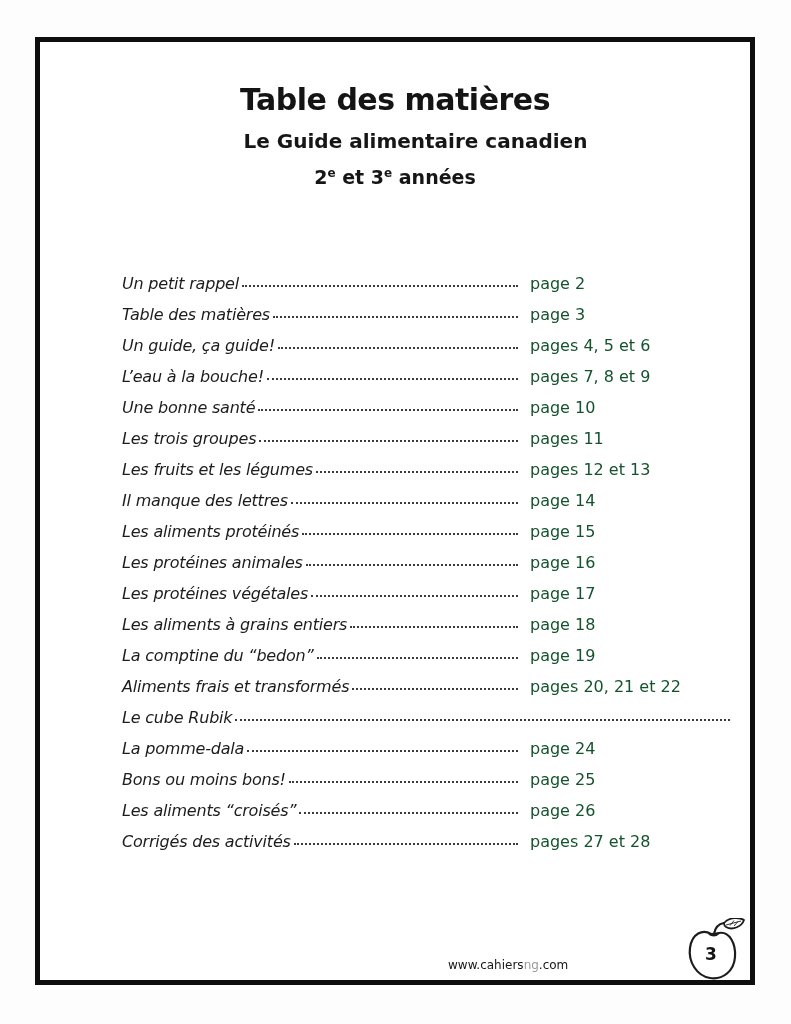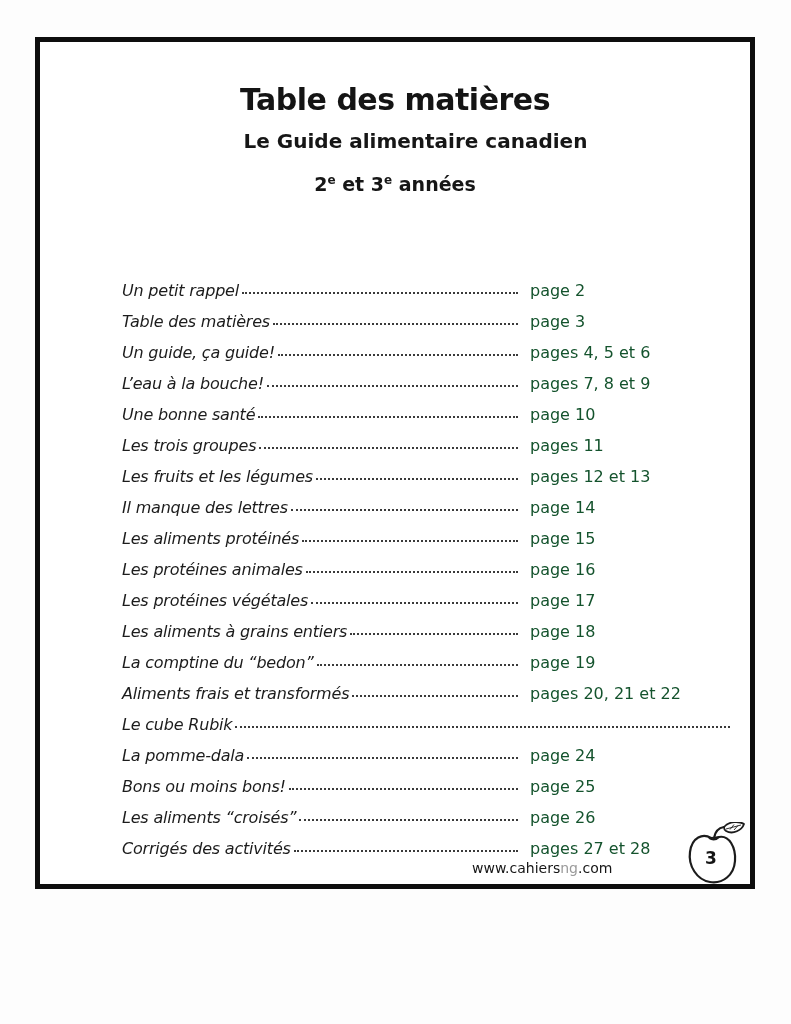--- a/index.html
+++ b/index.html
@@ -9,42 +9,42 @@
     font-family: "DejaVu Sans", sans-serif;
     color: #1a1a1a;
     overflow: hidden;
   }
   .canvas { position: relative; width: 791px; height: 1024px; background: #fdfdfd; }
 
   
   .sheet {
     position: absolute;
     left: 35px; top: 37px;
-    width: 720px; height: 852px;
+    width: 720px; height: 948px;
     border: 5px solid #0e0e0e;
     background: #ffffff;
   }
 
   
   .title-block { margin-top: 40px; text-align: center; }
   .doc-title {
     font-size: 30px;
     font-weight: 800;
     letter-spacing: -0.5px;
     color: #141414;
   }
   .doc-subtitle {
     margin-top: 12px;
     font-size: 20px;
     font-weight: 700;
     color: #161616;
     padding-left: 41px;
   }
   .grade-line {
-    margin-top: 20px;
+    margin-top: 13px;
     font-size: 19px;
     font-weight: 700;
     color: #161616;
   }
   .grade-line sup { font-size: 12px; }
 
   
   .toc {
     margin: 86px 8px 0 82px;
   }
@@ -76,22 +76,22 @@
   
   .footer-left {
     position: absolute;
     left: 50px; bottom: 8px;
     font-size: 17px;
     color: #161616;
     white-space: nowrap;
   }
   .footer-site {
     position: absolute;
-    left: 432px; bottom: 8px;
-    font-size: 14px;
+    left: 408px; bottom: 8px;
+    font-size: 12px;
     color: #161616;
     white-space: nowrap;
   }
   .footer-site .ng { color: #9a9a9a; }
 
   .apple-wrap {
     position: absolute;
     right: 3px; bottom: -2px;
     width: 62px; height: 64px;
   }

